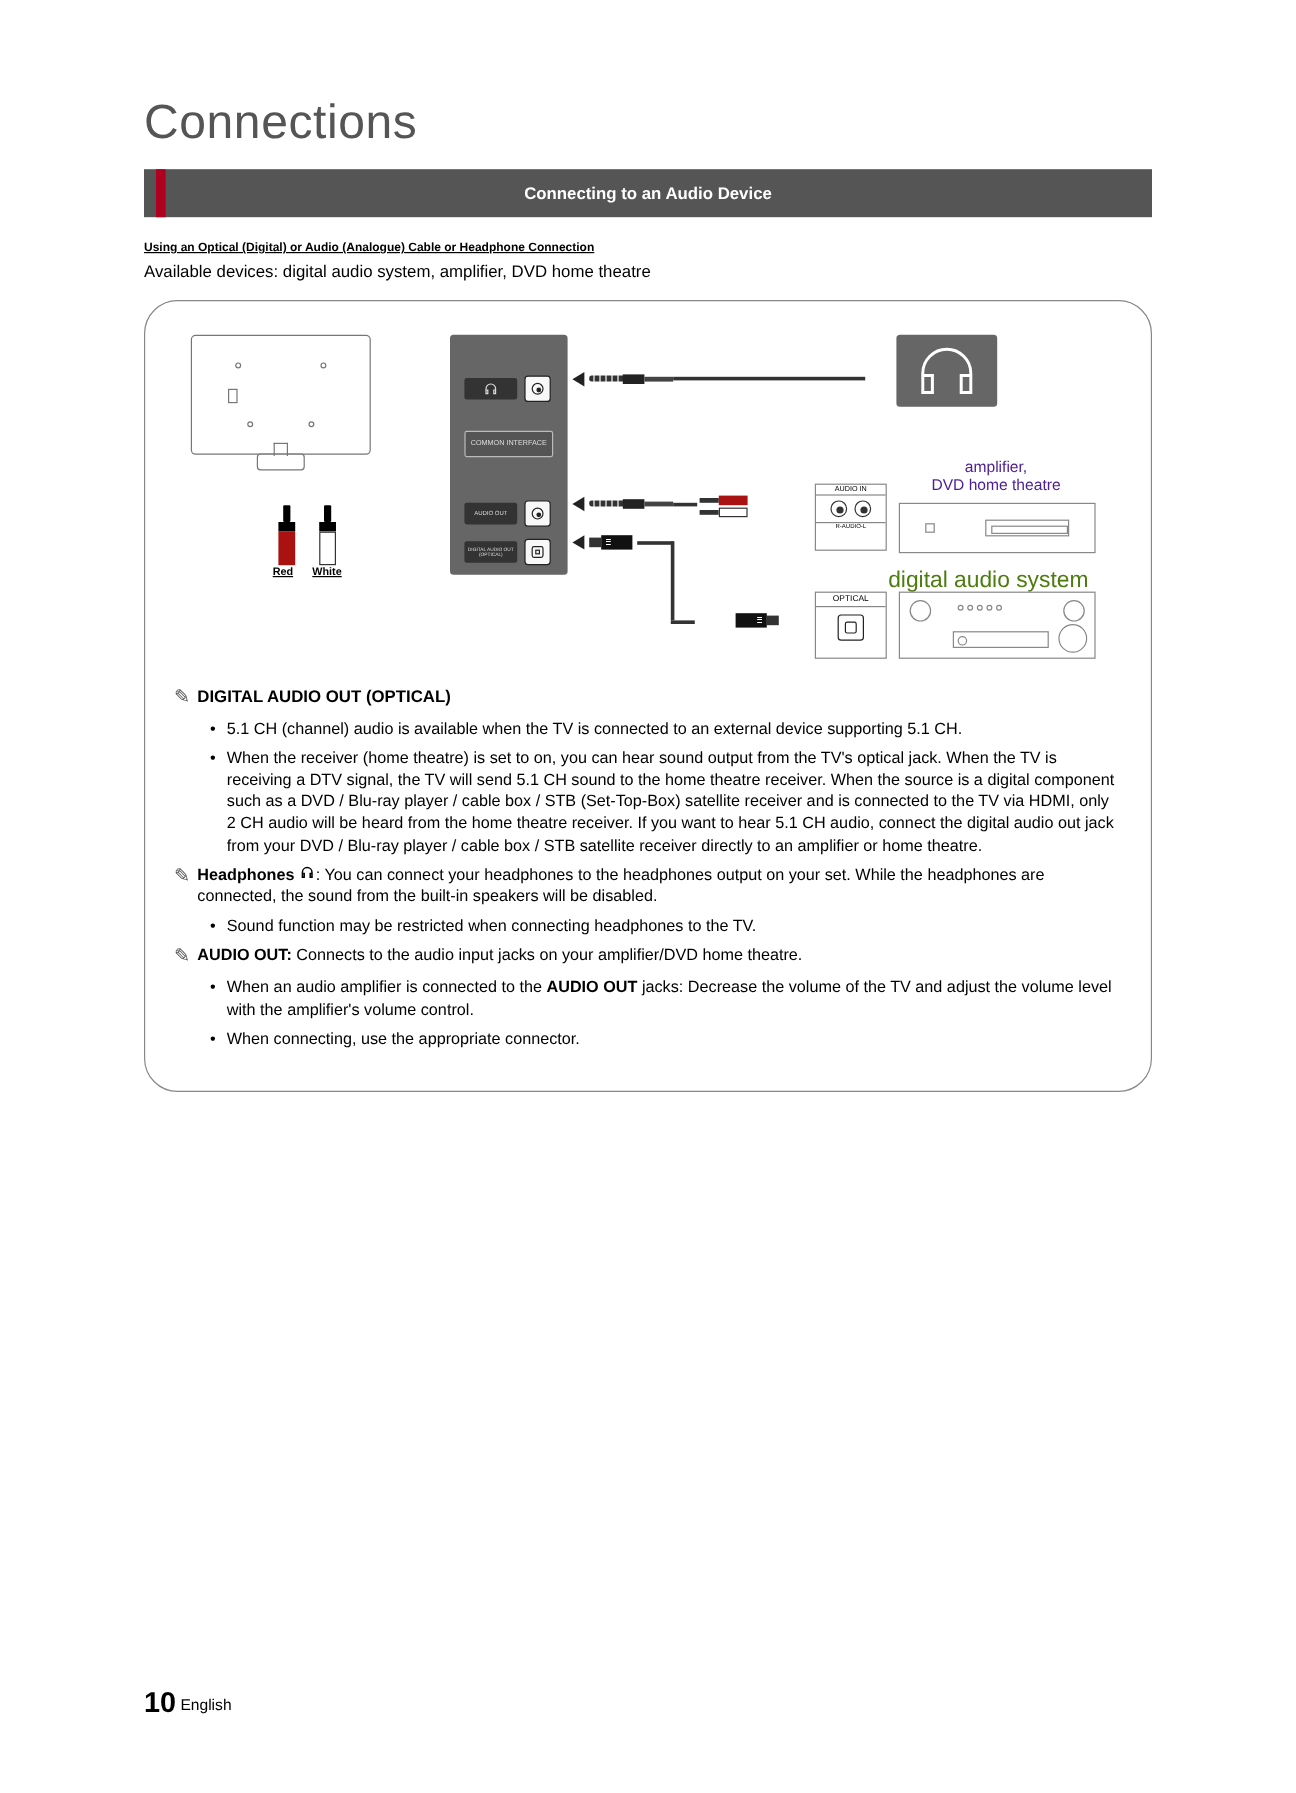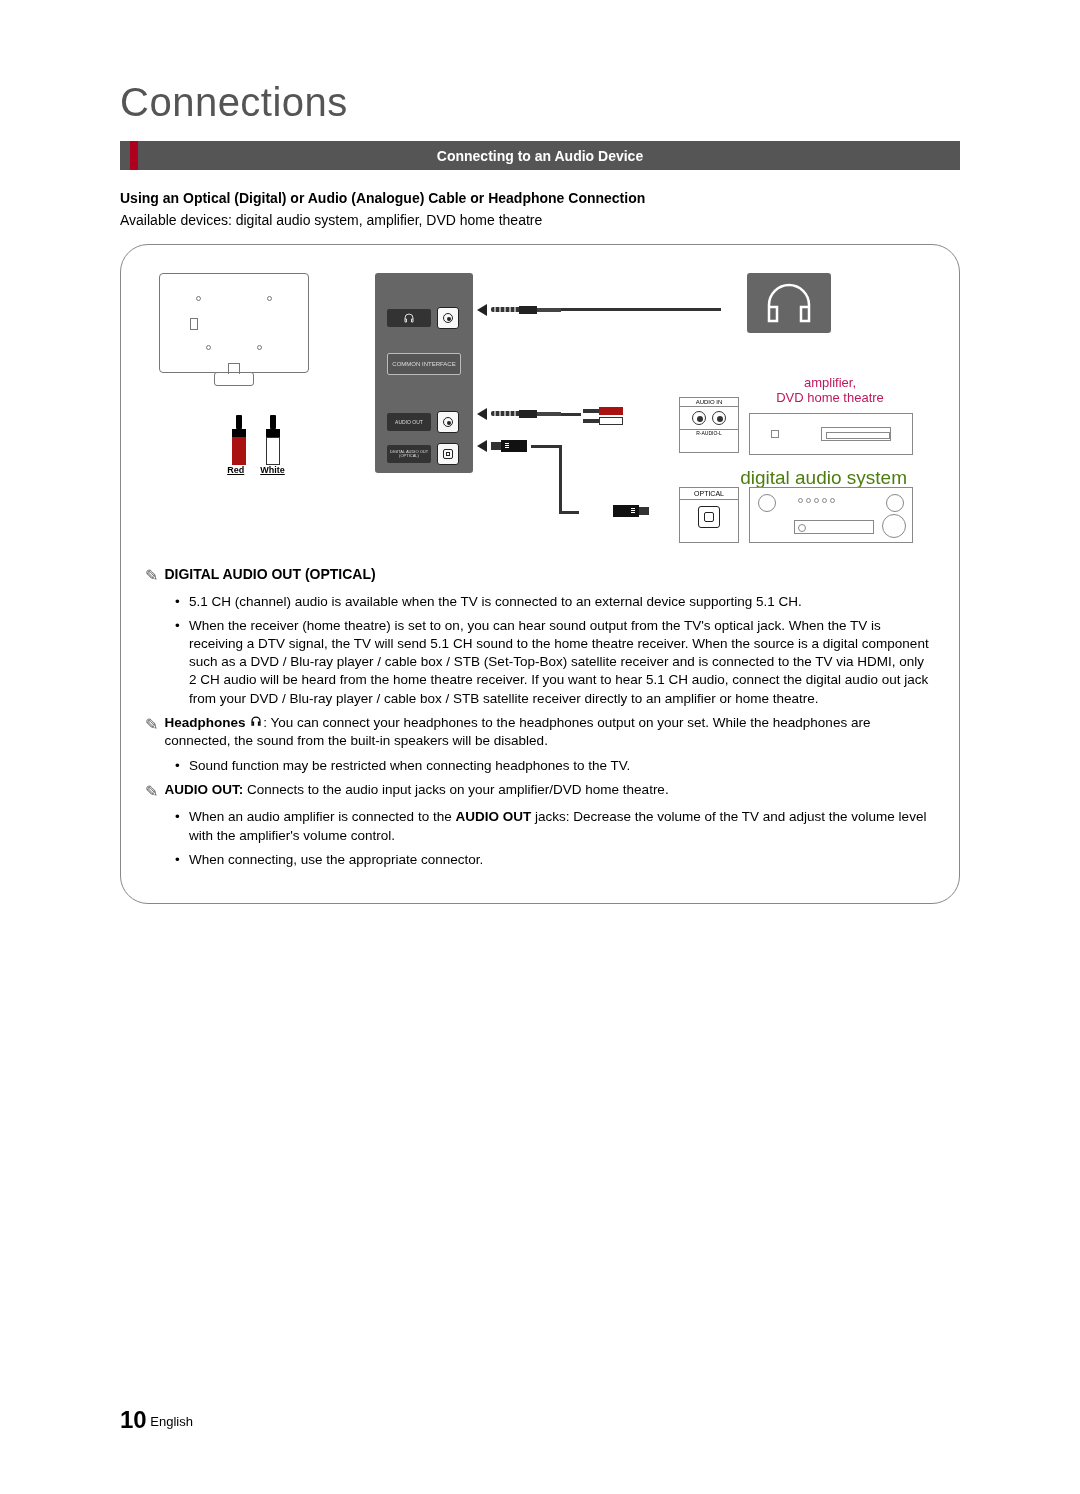--- a/index.html
+++ b/index.html
@@ -14,21 +14,21 @@
     }
     .page-title {
       font-size: 40px;
       font-weight: 300;
       color: #555;
       margin-bottom: 16px;
       letter-spacing: 0.5px;
     }
     .section-header {
       background: #555;
-      height: 29px;
+      height: 40px;
       position: relative;
       display: flex;
       align-items: center;
       justify-content: center;
       margin-bottom: 20px;
     }
     .section-header::before {
       content: '';
       position: absolute;
       left: 10px;
@@ -37,21 +37,22 @@
       height: 100%;
       background: #b00020;
     }
     .section-header span {
       color: #fff;
       font-size: 14px;
       font-weight: bold;
     }
     .subheading {
       font-weight: bold;
-      font-size: 14px;
+      font-size: 10px;
+      text-decoration: underline;
       margin-bottom: 6px;
     }
     .avail {
       font-size: 14px;
       margin-bottom: 16px;
     }
     .diagram-frame {
       border: 1.5px solid #888;
       border-radius: 28px;
       width: 100%;
@@ -125,21 +126,21 @@
     .plug-3mm .body { position:absolute; left:28px; top:0; width:18px; height:8px; background:#222; }
     .plug-3mm .strain { position:absolute; left:46px; top:2px; width:24px; height:4px; background:#444;}
     .arrow-left { position:absolute; width:0; height:0; border-top:6px solid transparent; border-bottom:6px solid transparent; border-right:10px solid #222;}
     .optical-plug { position:absolute; width:70px; height:12px;}
     .optical-plug .tip { position:absolute; left:0; top:2px; width:10px; height:8px; background:#333;}
     .optical-plug .body { position:absolute; left:10px; width:26px; height:12px; background:#111;}
     .optical-plug .dots { position:absolute; left:4px; top:3px; width:4px; height:6px; background:repeating-linear-gradient(#fff 0 1px, transparent 1px 2px);}
     
     .hp-box { position:absolute; right:104px; top:8px; width:84px; height:60px; background:#666; border-radius:3px; display:flex; align-items:center; justify-content:center;}
     
-    .amp-caption { position:absolute; right:20px; top:110px; width:170px; text-align:center; color:#be185d; font-size:13px;}
+    .amp-caption { position:absolute; right:20px; top:110px; width:170px; text-align:center; color:#4c1d95; font-size:13px;}
     .amp-device { position:absolute; right:22px; top:148px; width:164px; height:42px; border:1px solid #888; display:flex; align-items:center; justify-content:space-around;}
     .amp-device .slot { width:8px; height:8px; border:1px solid #888;}
     .amp-device .cass { width:70px; height:14px; border:1px solid #888; position:relative;}
     .amp-device .cass::before { content:''; position:absolute; left:4px; top:4px; width:62px; height:5px; border:1px solid #888;}
     .amp-ports { position:absolute; right:196px; top:132px; width:60px; height:56px; border:1px solid #888; text-align:center;}
     .amp-ports .lbl { font-size:6px; border-bottom:1px solid #888; padding:1px 0;}
     .amp-ports .jacks { display:flex; justify-content:center; gap:6px; padding:4px 0;}
     .amp-ports .j { width:14px; height:14px; border:1.5px solid #333; border-radius:50%; }
     .amp-ports .j::after{content:''; display:block; width:6px; height:6px; background:#333; border-radius:50%; margin:4px;}
     .amp-ports .sub { font-size:5px; border-top:1px solid #888;}

